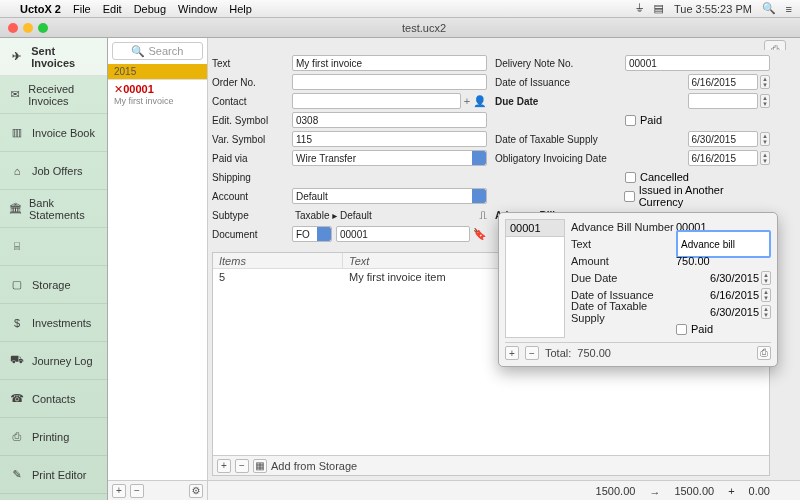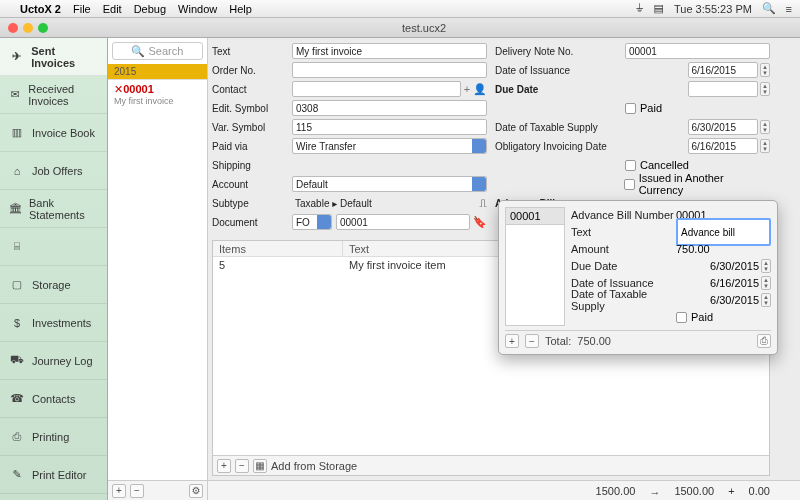--- a/index.html
+++ b/index.html
@@ -20,34 +20,34 @@
 .side-item { height:38px; display:flex; align-items:center; gap:6px; padding:0 8px; border-bottom:1px solid rgba(0,0,0,.08); color:#333; font-size:10px; cursor:pointer; }
 .side-item.active { background:rgba(255,255,255,.6); font-weight:600; }
 .side-ico { width:18px; height:14px; display:flex; align-items:center; justify-content:center; color:#444; }
 .list-col { width:100px; background:#fff; border-right:1px solid #ccc; display:flex; flex-direction:column; }
 .search { margin:4px; height:18px; border:1px solid #ccc; border-radius:3px; background:#fff; font-size:10px; padding:0 4px; color:#999; display:flex; align-items:center; justify-content:center; gap:3px; }
 .year { padding:2px 6px; font-size:10px; color:#555; background:#eab308; border-bottom:1px solid #ddd; }
 .doc { padding:3px 6px; font-size:10px; }
 .doc .num { color:#c00; font-weight:600; }
 .doc .sub { color:#888; font-size:9px; }
 .list-foot { margin-top:auto; height:20px; border-top:1px solid #ccc; background:#f4f4f4; display:flex; align-items:center; padding:0 4px; gap:4px; color:#555; }
-.form-area { flex:1; background:#ececec; position:relative; display:flex; flex-direction:column; }
+.form-area { flex:1; background:#ececec; position:relative; display:flex; flex-direction:column;margin-top:12px; }
 .form-top { display:flex; padding:4px 30px 4px 4px; gap:8px; }
 .col { flex:1; }
 .row { display:flex; align-items:center; height:18px; margin-bottom:1px; }
 .lab { width:80px; font-size:10px; color:#222; }
 .lab2 { width:130px; font-size:10px; color:#222; }
 .inp { flex:1; height:16px; background:#fff; border:1px solid #bbb; border-radius:2px; font-size:10px; padding:0 3px; display:flex; align-items:center; color:#222; overflow:hidden; }
 .inp.sel { position:relative; }
 .inp.sel::after { content:""; position:absolute; right:0; top:0; width:14px; height:14px; background:#5b8dd6; border-radius:0 2px 2px 0; }
 .chk { width:11px; height:11px; border:1px solid #999; border-radius:2px; background:#fff; margin-right:4px; }
 .date { width:70px; }
 .stepper { width:10px; height:14px; border:1px solid #bbb; border-radius:2px; margin-left:2px; background:#f4f4f4; font-size:7px; text-align:center; line-height:6px; color:#666; }
 .items-area { flex:1; margin:4px 30px 4px 4px; border:1px solid #c7c7c7; background:#fff; display:flex; flex-direction:column; }
-.items-head { display:flex; background:#f4f4f4; border-bottom:1px solid #ddd; height:16px; font-size:10px; color:#555; }
+.items-head { display:flex; background:#f4f4f4; border-bottom:1px solid #ddd; height:16px; font-size:10px; color:#555;font-style:italic; }
 .items-head div { padding:2px 6px; border-right:1px solid #ddd; }
 .ih-items { width:130px; } .ih-text { flex:1; }
 .item-row { display:flex; height:16px; font-size:10px; color:#333; }
 .item-row div { padding:2px 6px; }
 .items-foot { height:20px; border-top:1px solid #ccc; background:#f4f4f4; display:flex; align-items:center; padding:0 4px; gap:4px; font-size:10px; color:#444; }
 .items-foot .grow { flex:1; }
 .totalbar { height:20px; background:#f4f4f4; border-top:1px solid #ccc; display:flex; align-items:center; justify-content:flex-end; padding:0 30px 0 4px; gap:14px; font-size:10px; color:#333; }
 .popover { position:absolute; right:22px; top:162px; width:280px; background:#f2f2f2; border:1px solid #aaa; border-radius:5px; box-shadow:0 6px 16px rgba(0,0,0,.3); padding:6px; }
 .popover::before { content:""; position:absolute; top:-8px; right:18px; border:8px solid transparent; border-bottom-color:#f2f2f2; }
 .pop-body { display:flex; gap:6px; }

